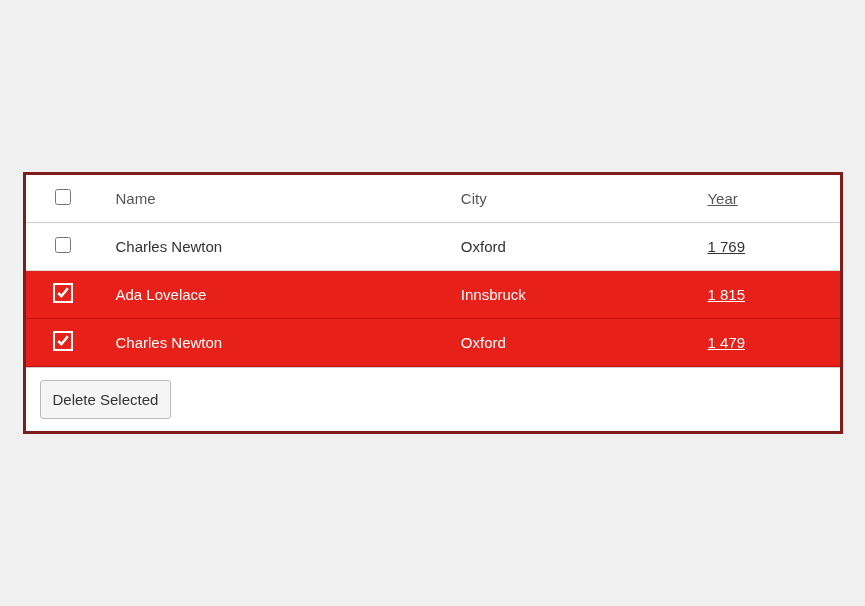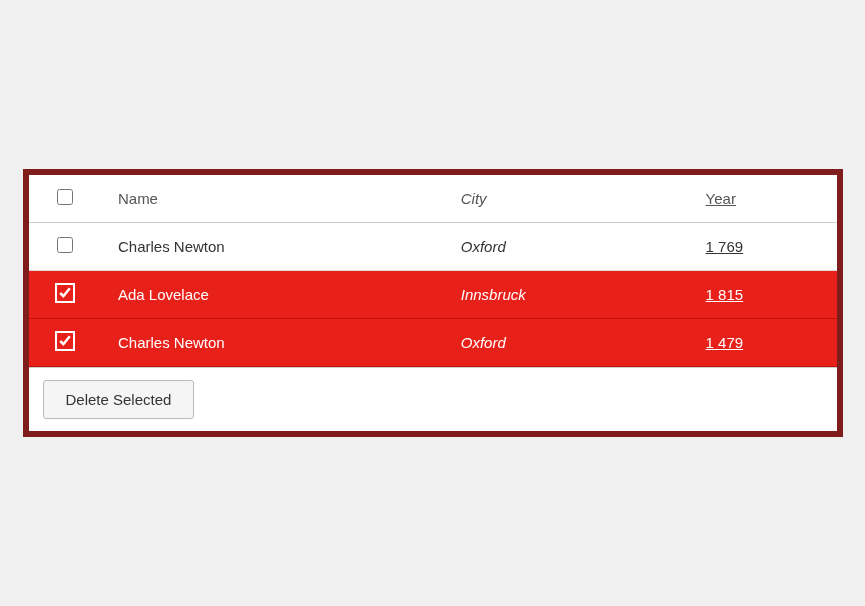--- a/index.html
+++ b/index.html
@@ -9,21 +9,21 @@
       background: #f0f0f0;
       display: flex;
       justify-content: center;
       align-items: center;
       min-height: 100vh;
       padding: 20px;
     }
 
     .container {
       background: #4c1d95;
-      border: 6px solid #7f1d1d;
+      border: 3px solid #7f1d1d;
       width: 820px;
     }
 
     .table-wrapper {
       overflow-y: auto;
       max-height: 520px;
       position: relative;
     }
 
     table {
@@ -52,21 +52,20 @@
       width: 60px;
       text-align: center;
     }
 
     th:nth-child(2), td:nth-child(2) {
       width: 280px;
     }
 
     th:nth-child(3), td:nth-child(3) {
       width: 200px;
-      font-style: italic;
     }
 
     th:nth-child(4), td:nth-child(4) {
       width: 120px;
       text-decoration: underline;
     }
 
     tr.normal {
       background: white;
       color: #333;
@@ -97,21 +96,21 @@
       outline: 2px solid white;
     }
 
     .footer {
       padding: 12px 14px;
       border-top: 1px solid #ccc;
       background: white;
     }
 
     .delete-btn {
-      padding: 10px 22px;
+      padding: 10px 12px;
       font-size: 15px;
       background: #f5f5f5;
       border: 1px solid #bbb;
       border-radius: 3px;
       cursor: pointer;
       color: #333;
       font-weight: normal;
     }
 
     

